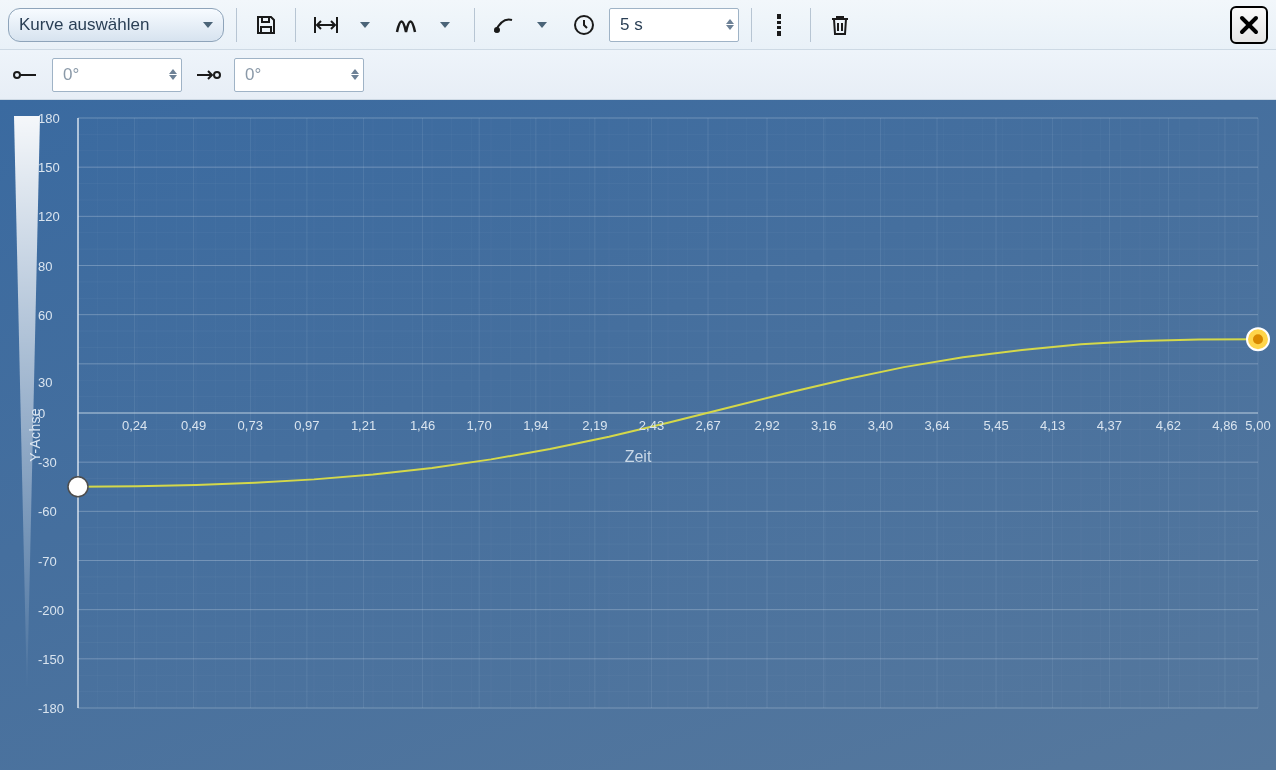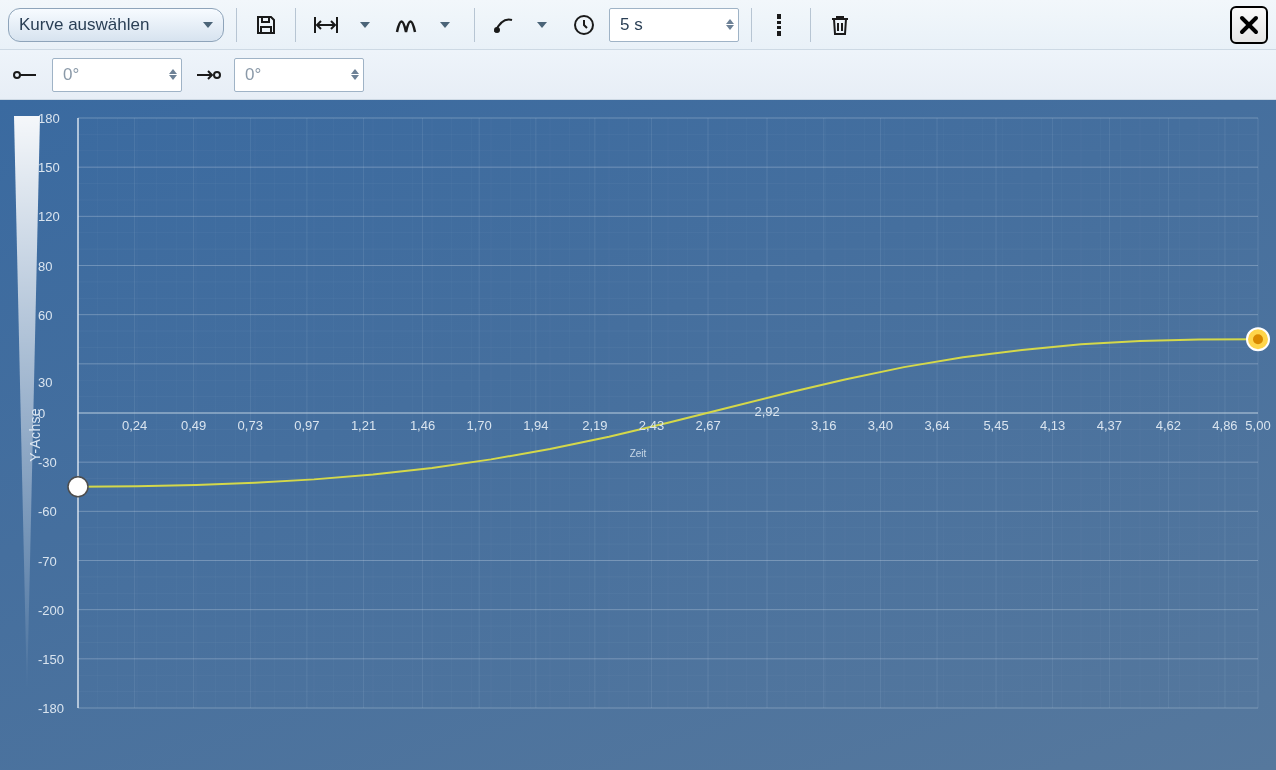--- a/index.html
+++ b/index.html
@@ -17,21 +17,21 @@
   .numbox.w130 { width:130px; }
   .numbox.w140 { width:140px; }
   .spin { display:flex; flex-direction:column; gap:1px; }
   .spin div { width:0; height:0; border-left:4px solid transparent; border-right:4px solid transparent; cursor:pointer; }
   .spin .up { border-bottom:5px solid #6d8196; }
   .spin .dn { border-top:5px solid #6d8196; }
   .close-btn { width:38px; height:38px; border:2px solid #000; border-radius:6px; display:flex; align-items:center; justify-content:center; cursor:pointer; background:linear-gradient(#fafafa,#e6e6e6); }
   .chart-wrap { position:relative; width:1276px; height:670px; background:linear-gradient(160deg,#3a6aa0 0%, #456f9e 40%, #56789d 100%); }
   .chart-svg { position:absolute; inset:0; }
   .ylabel { position:absolute; left:8px; top:50%; transform:translateY(-50%) rotate(-90deg); transform-origin:center; color:#dbe6f2; font-size:14px; letter-spacing:0.3px; }
-  .xlabel { position:absolute; left:50%; transform:translateX(-50%); color:#c9d8e7; font-size:10px; }
+  .xlabel { position:absolute; left:50%; transform:translateX(-50%); color:#c9d8e7; font-size:16px; }
   .tick-y { position:absolute; right:calc(100% - 78px); color:#d9e4ef; font-size:13px; width:40px; transform:translateY(-50%); }
   .tick-x { position:absolute; color:#d9e4ef; font-size:13px; transform:translateX(-50%); }
   .wedge { position:absolute; left:14px; top:16px; width:26px; height:580px; background:linear-gradient(to bottom, rgba(255,255,255,0.95), rgba(255,255,255,0)); clip-path: polygon(0 0, 100% 0, 50% 100%, 50% 100%); pointer-events:none; }
 </style>
 </head>
 <body>
 
 <div class="toolbar">
   <div class="dropdown-big">
     <span>Kurve auswählen</span>
@@ -329,21 +329,21 @@
       <div class="tick-x" style="left:193.64px;top:318px">0,49</div>
       <div class="tick-x" style="left:250.28px;top:318px">0,73</div>
       <div class="tick-x" style="left:306.92px;top:318px">0,97</div>
       <div class="tick-x" style="left:363.56px;top:318px">1,21</div>
       <div class="tick-x" style="left:422.56px;top:318px">1,46</div>
       <div class="tick-x" style="left:479.2px;top:318px">1,70</div>
       <div class="tick-x" style="left:535.84px;top:318px">1,94</div>
       <div class="tick-x" style="left:594.84px;top:318px">2,19</div>
       <div class="tick-x" style="left:651.48px;top:318px">2,43</div>
       <div class="tick-x" style="left:708.12px;top:318px">2,67</div>
-      <div class="tick-x" style="left:767.12px;top:304px">2,92</div>
+      <div class="tick-x" style="left:767.12px;top:318px">2,92</div>
       <div class="tick-x" style="left:823.76px;top:318px">3,16</div>
       <div class="tick-x" style="left:880.4px;top:318px">3,40</div>
       <div class="tick-x" style="left:937.04px;top:318px">3,64</div>
       <div class="tick-x" style="left:996.0400000000001px;top:318px">5,45</div>
       <div class="tick-x" style="left:1052.6799999999998px;top:318px">4,13</div>
       <div class="tick-x" style="left:1109.32px;top:318px">4,37</div>
       <div class="tick-x" style="left:1168.3200000000002px;top:318px">4,62</div>
       <div class="tick-x" style="left:1224.96px;top:318px">4,86</div>
       <div class="tick-x" style="left:1258px;top:318px">5,00</div>
     </div>

